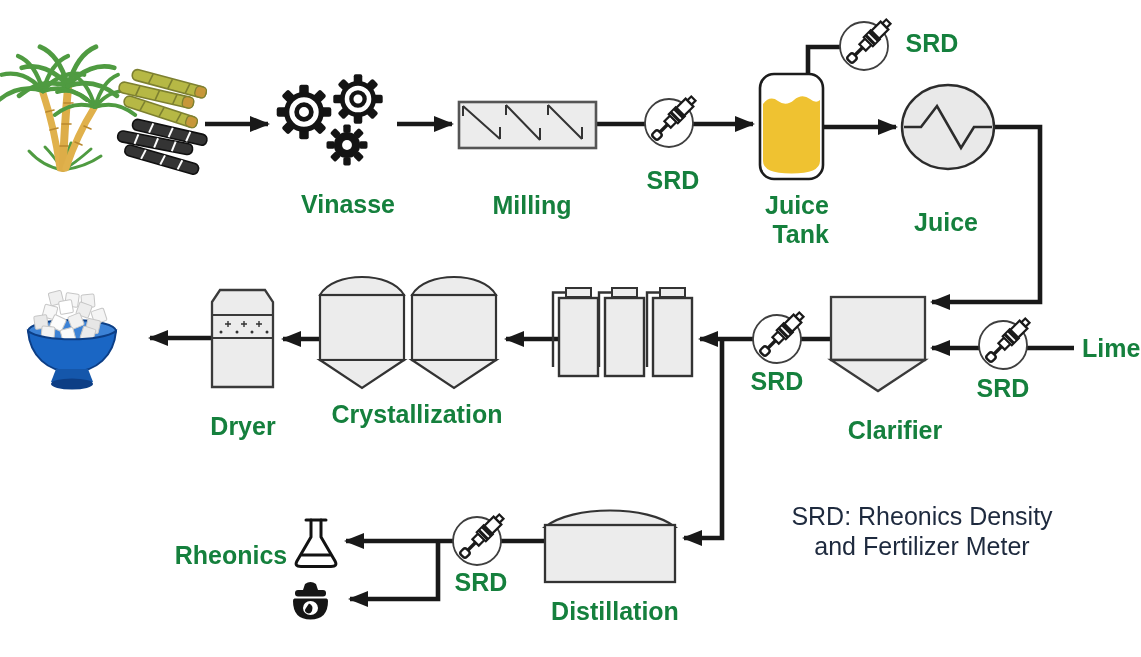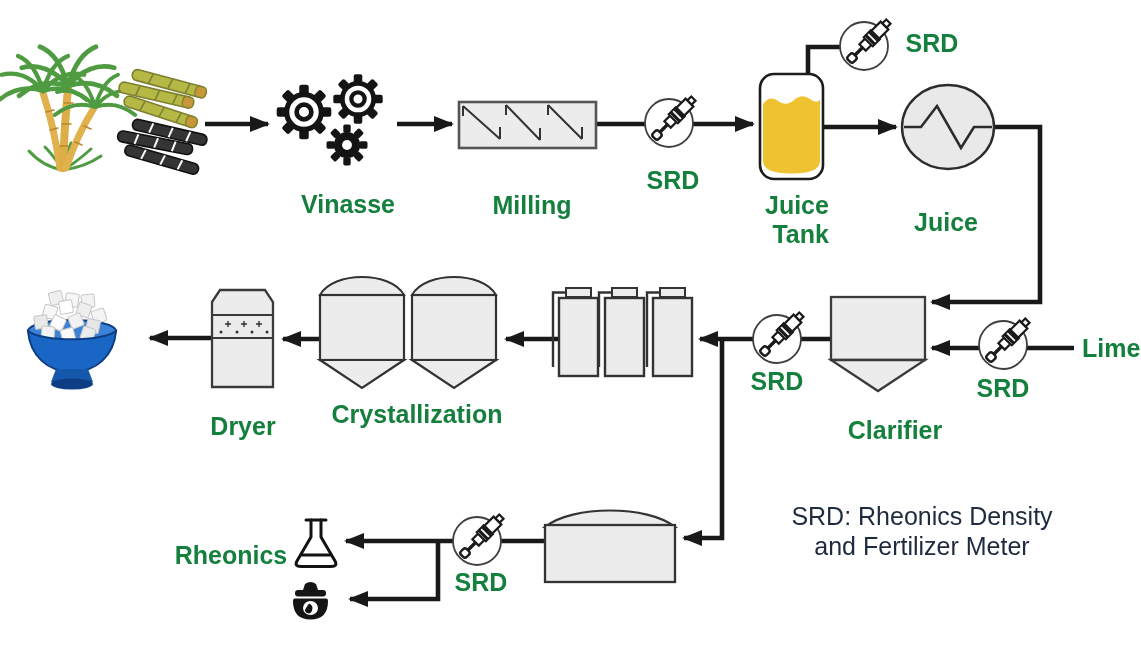--- a/index.html
+++ b/index.html
@@ -294,20 +294,21 @@
   <div class="lbl" style="left:417px;top:400px">Crystallization</div>
   <div class="lbl" style="left:243px;top:412px">Dryer</div>
 
 
   <div class="lbl" style="left:231px;top:541px">Rheonics</div>
 
 
   <div class="lbl" style="left:481px;top:568px">SRD</div>
 
   <div class="lbl" style="left:615px;top:597px">
+    <div>Distillation</div>
   </div>
 
   <div class="legend" style="left:922px;top:501px">
     <div>SRD: Rheonics Density</div>
     <div>and Fertilizer Meter</div>
   </div>
 
 </div>
 
 </body></html>

